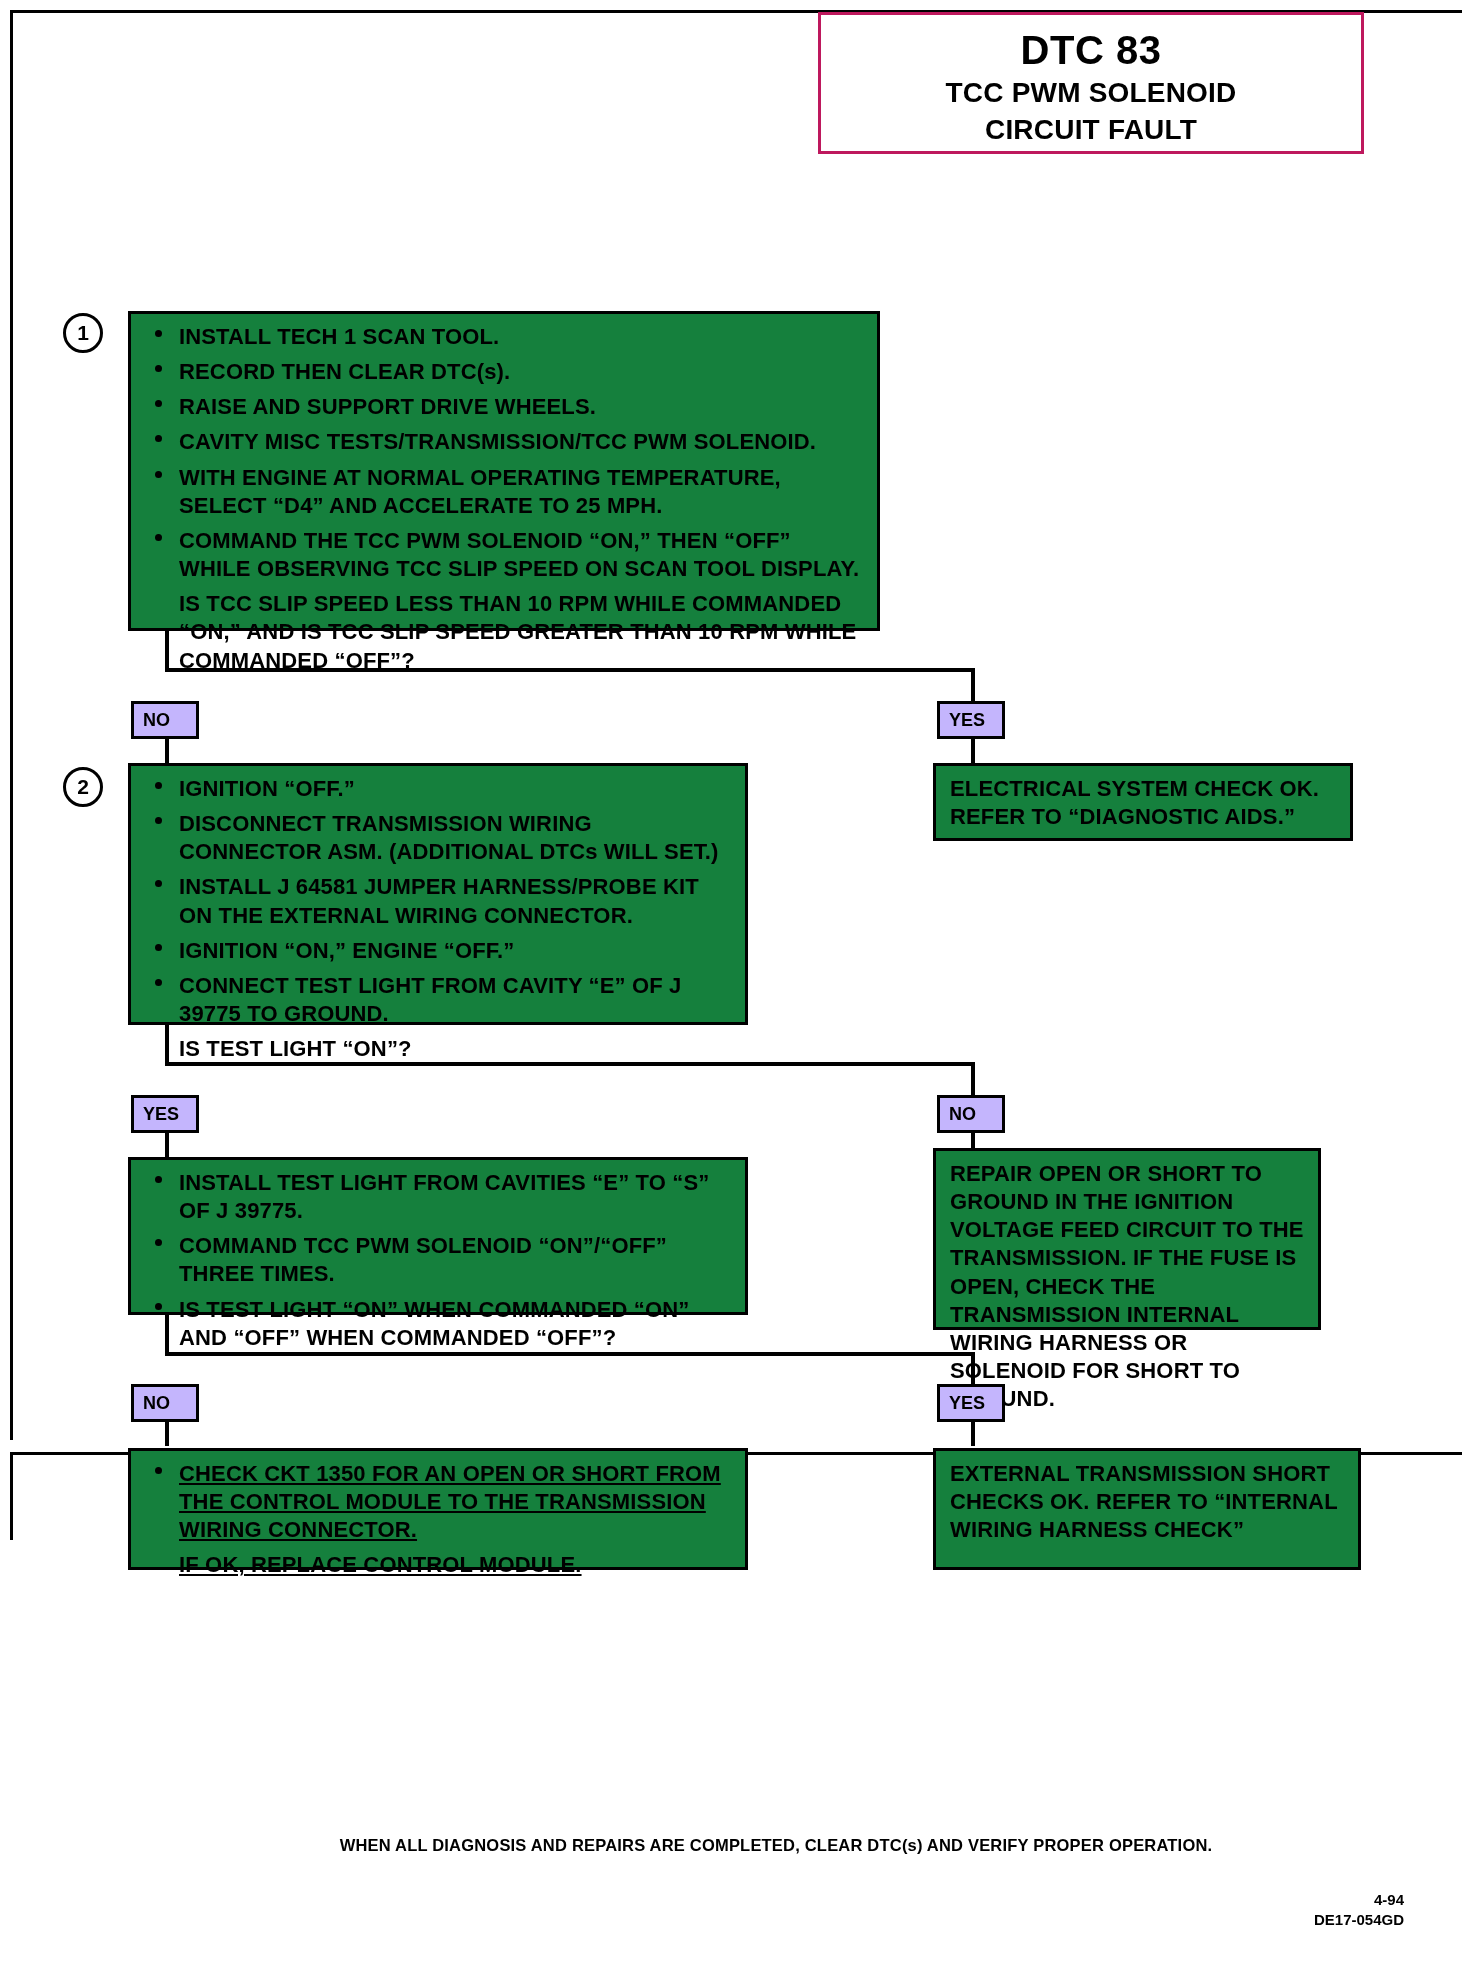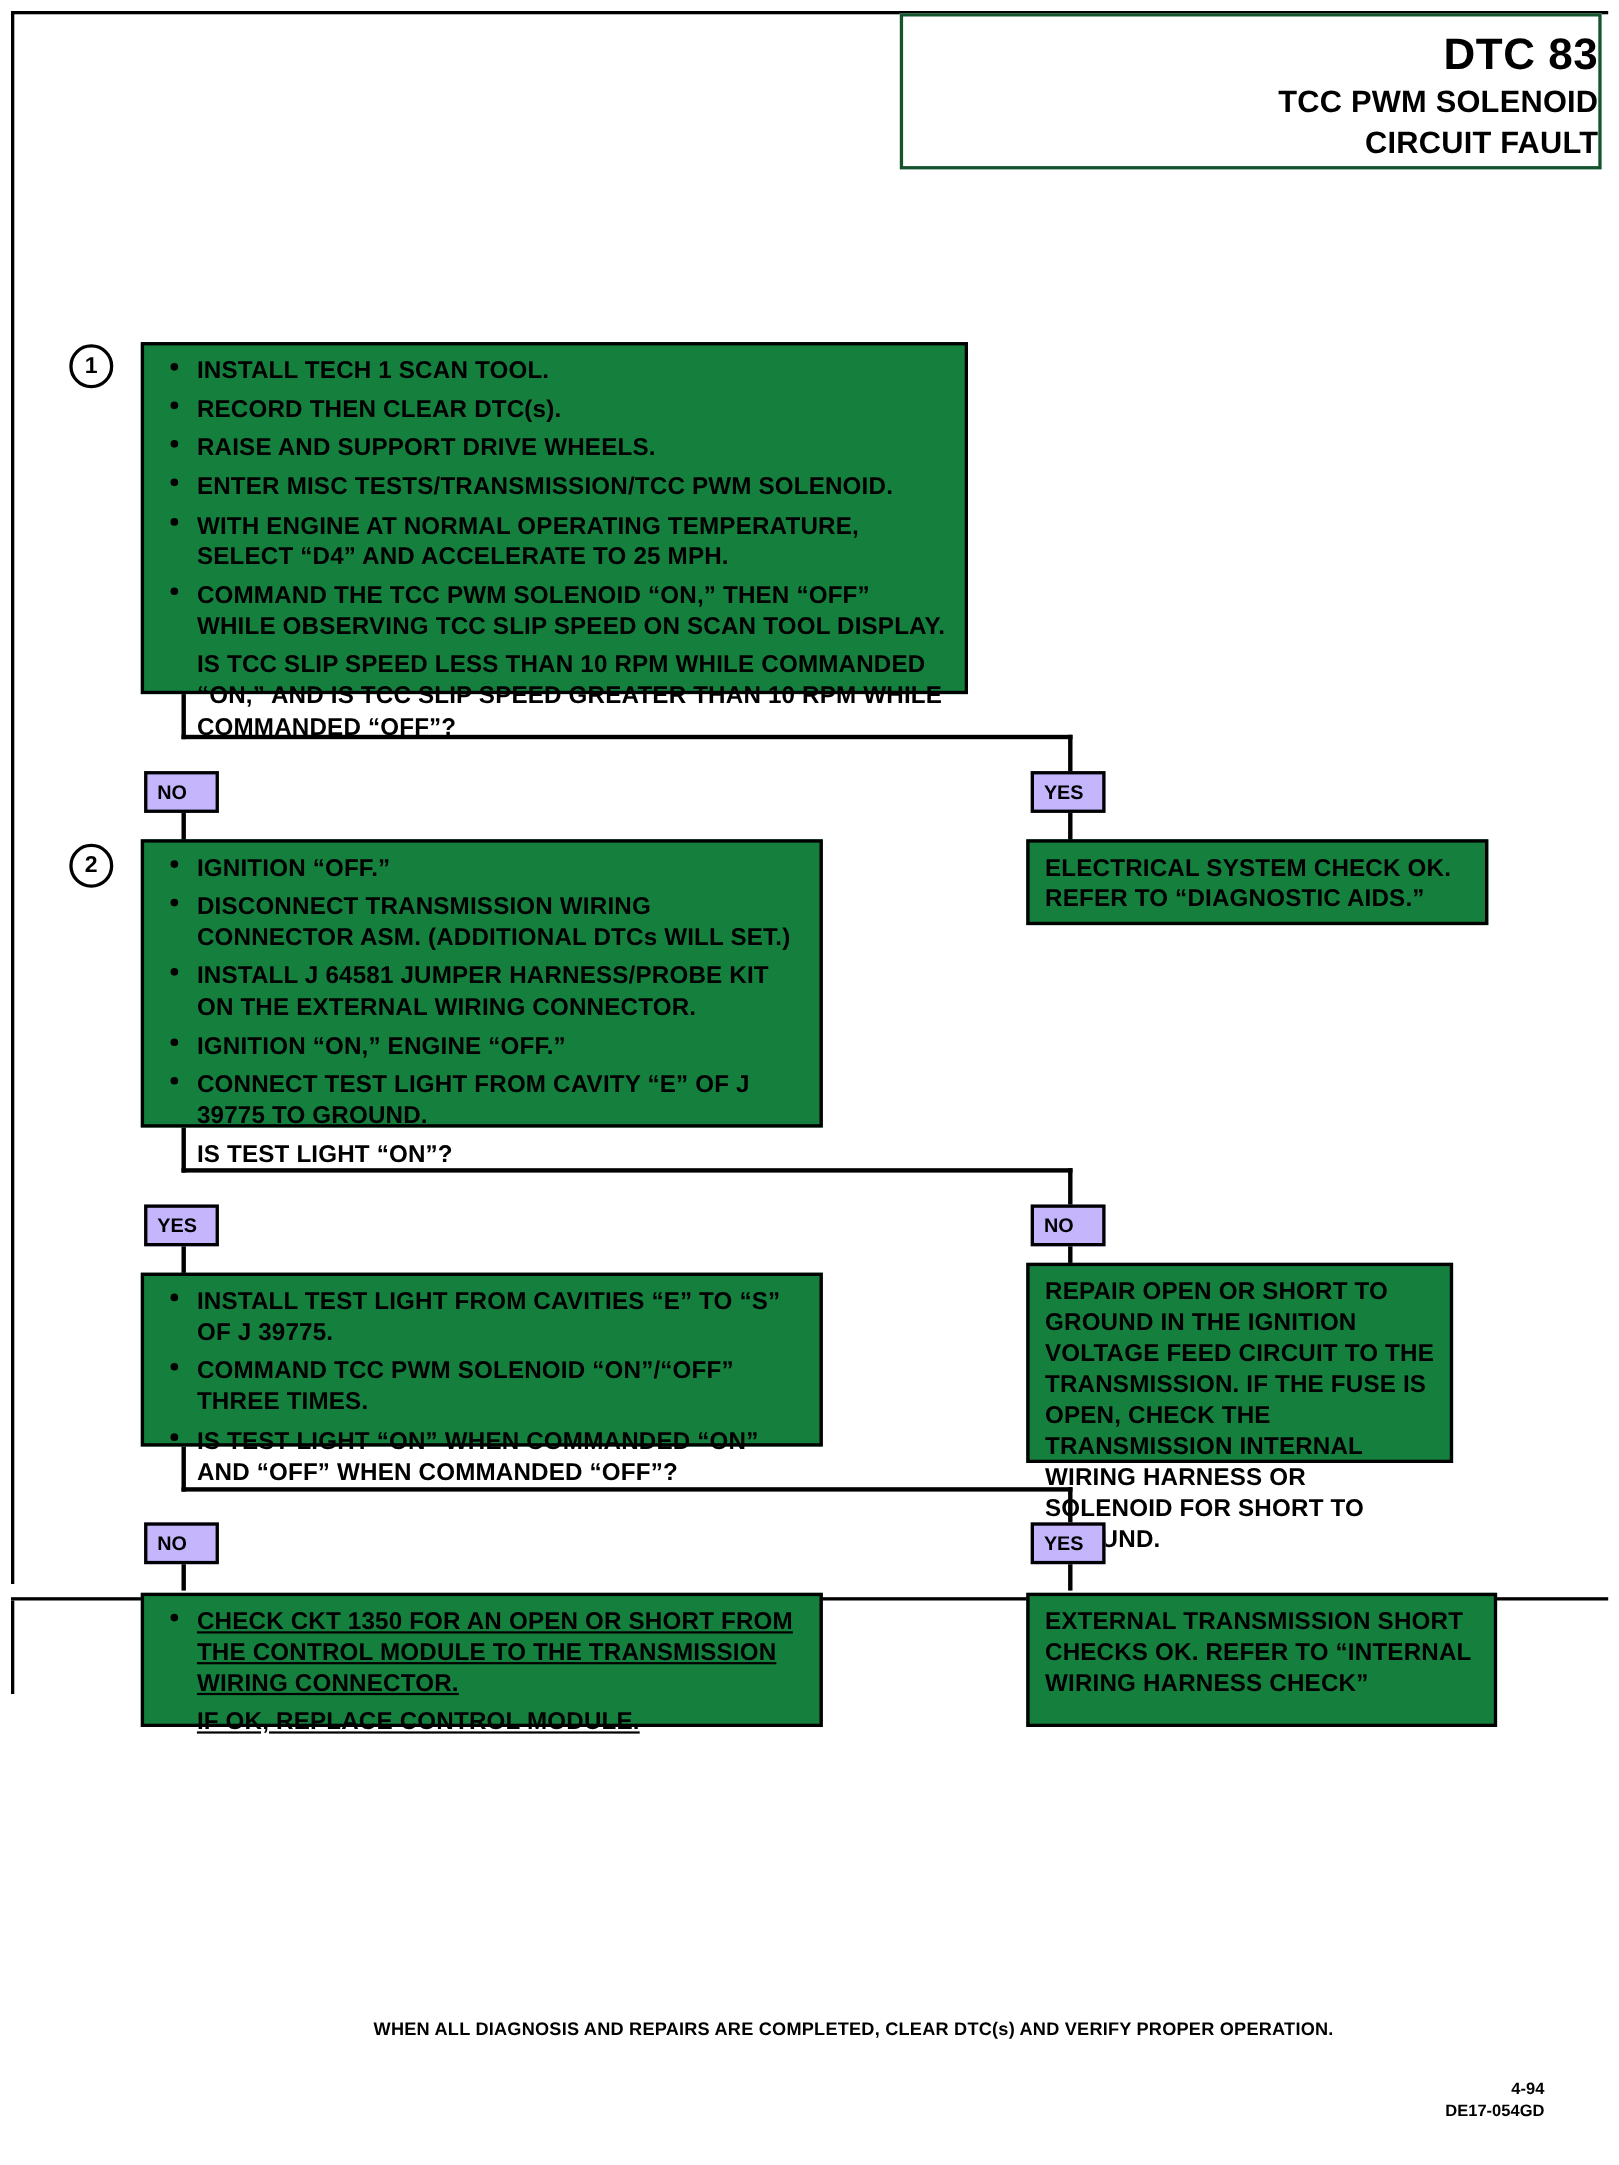--- a/index.html
+++ b/index.html
@@ -27,26 +27,26 @@
   .frame-left      { left: 10px;  top: 10px;   width: 3px;  height: 1430px; }
   .frame-left-low  { left: 10px;  top: 1455px; width: 3px;  height: 85px;  }
   .frame-top-right { left: 10px;  top: 10px;   width: 1452px; height: 3px; }
   .frame-bottom    { left: 10px;  top: 1452px; width: 1452px; height: 3px; }
 
   
   .title-box {
     position: absolute;
     left: 818px;
     top: 12px;
-    width: 638px;
+    width: 546px;
     height: 142px;
-    border: 3px solid #14532d;
-    box-sizing: border-box;
-    background: #ffffff;
-    text-align: right;
+    border: 3px solid #be185d;
+    box-sizing: border-box;
+    background: #ffffff;
+    text-align: center;
     padding-top: 14px;
     box-sizing: border-box;
   }
   .title-main {
     font-size: 40px;
     font-weight: bold;
     letter-spacing: 0.5px;
     line-height: 1.08;
   }
   .title-sub {
@@ -166,21 +166,21 @@
   </div>
 
   <div class="step-circle" style="left:63px; top:313px;">1</div>
 
   <div class="box" style="left:128px; top:311px; width:752px; height:320px;">
     <div class="box-inner">
       <ul class="bullets">
         <li>INSTALL TECH 1 SCAN TOOL.</li>
         <li>RECORD THEN CLEAR DTC(s).</li>
         <li>RAISE AND SUPPORT DRIVE WHEELS.</li>
-        <li>ENTER MISC TESTS/TRANSMISSION/TCC PWM SOLENOID.</li>
+        <li>CAVITY MISC TESTS/TRANSMISSION/TCC PWM SOLENOID.</li>
         <li>WITH ENGINE AT NORMAL OPERATING TEMPERATURE, SELECT “D4” AND ACCELERATE TO 25 MPH.</li>
         <li>COMMAND THE TCC PWM SOLENOID “ON,” THEN “OFF” WHILE OBSERVING TCC SLIP SPEED ON SCAN TOOL DISPLAY.</li>
       </ul>
       <div class="plainline">IS TCC SLIP SPEED LESS THAN 10 RPM WHILE COMMANDED “ON,” AND IS TCC SLIP SPEED GREATER THAN 10 RPM WHILE COMMANDED “OFF”?</div>
     </div>
   </div>
 
   <div class="conn" style="left:165px; top:631px; width:4px; height:41px;"></div>
   <div class="conn" style="left:165px; top:668px; width:810px; height:4px;"></div>
   <div class="conn" style="left:971px; top:668px; width:4px; height:36px;"></div>

